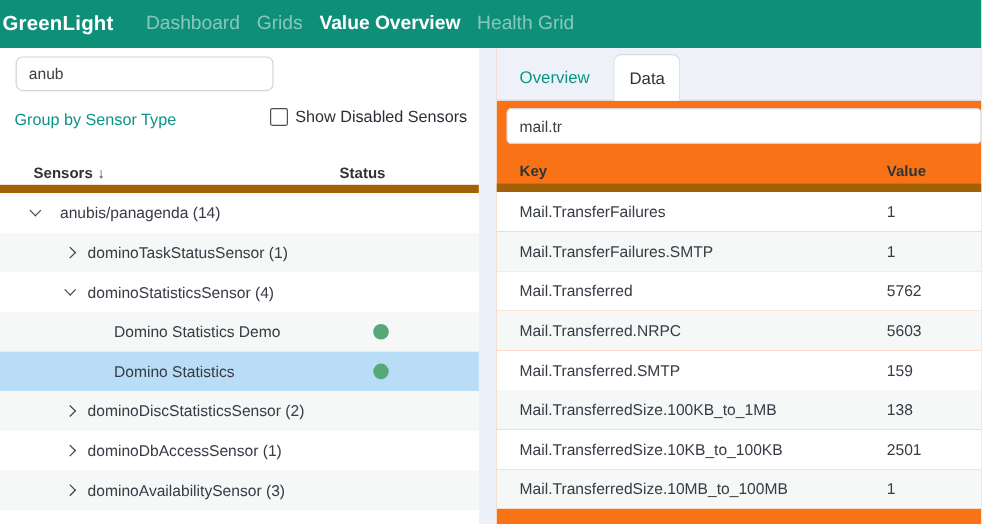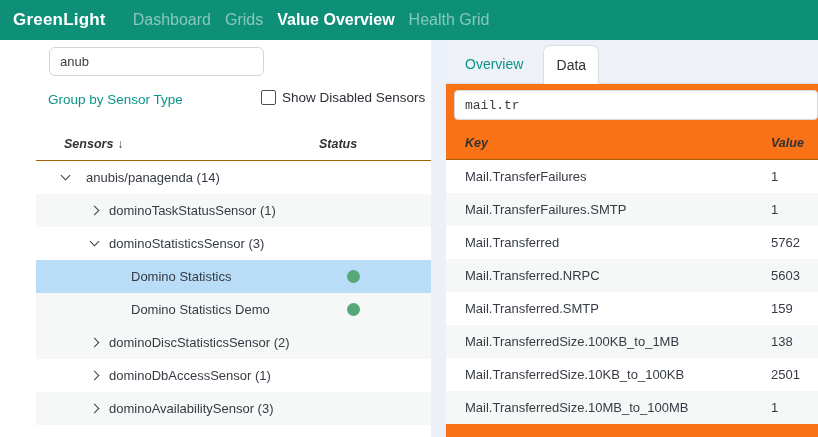--- a/index.html
+++ b/index.html
@@ -1,44 +1,44 @@
 <!DOCTYPE html>
 <html><head>
 <meta charset="utf-8">
 <style>
   * { margin:0; padding:0; box-sizing:border-box; }
   html,body { font-family:"Liberation Sans", sans-serif; }
   .app { position:relative; width:818px; height:437px; background:#ffffff; overflow:hidden;
          font-size:13px; color:#363b44; }
 
   
-  .topbar { height:40px; background:#0e8f77; display:flex; align-items:center; padding:0 13px; }
+  .topbar { height:40px; background:#0e8f77; display:flex; align-items:center; padding:0 2px; }
   .brand { color:#ffffff; font-size:17px; font-weight:bold; letter-spacing:.2px; }
   .nav { display:flex; margin-left:20px; }
   .nav-item { color:rgba(255,255,255,0.5); font-size:16px; padding:0 7px; cursor:pointer; white-space:nowrap; }
   .nav-item.active { color:#ffffff; font-weight:bold; }
 
   
-  .body { display:flex; height:397px;margin-left:36px; }
+  .body { display:flex; height:397px; }
   .left-panel { width:405px; background:#ffffff; position:relative; }
   .gutter { width:15px; background:#ebf0f9; }
   .right-panel { flex:1; background:#f97316; position:relative; }
 
   
   .search-box { display:block; margin:7px 0 0 13px; width:215px; height:29px;
     border:1px solid #d4d4d4; border-radius:6px; padding:0 10px; font-size:13px;
     color:#3c4043; outline:none; font-family:"Liberation Sans", sans-serif; }
   .controls { position:relative; height:52px; }
   .link { position:absolute; left:12px; top:16px; color:#0c9488; font-size:13.5px; cursor:pointer; }
   .checkbox { position:absolute; left:225px; top:14px; width:15px; height:15px;
     border:1.5px solid #4a4f55; border-radius:2px; background:#fff; cursor:pointer; }
   .checkbox-label { position:absolute; left:246px; top:14px; font-size:13.5px; color:#2b2f35; }
 
   
-  .thead { position:relative; height:33px; border-bottom:1px solid #a16207;font-style:italic; }
+  .thead { position:relative; height:33px; border-bottom:7px solid #a16207; }
   .thead .hcell { position:absolute; top:9px; font-size:12.5px; font-weight:bold; color:#2f3338; }
   .sort-arrow { font-size:12px; font-weight:normal; color:#3c4043; margin-left:4px; }
   .trow { position:relative; height:33px; background:#ffffff; cursor:pointer; }
   .trow.alt { background:#f6f7f7;text-align:center; }
   .trow.selected { background:#b9ddf7; }
   .tlabel { position:absolute; top:9px; font-size:13px; color:#363b44; white-space:nowrap; }
 
   
   .chev { position:absolute; top:13px; width:7px; height:7px;
     border-right:1.7px solid #3c4043; border-bottom:1.7px solid #3c4043; }
@@ -54,23 +54,23 @@
   
   .tabbar { position:relative; height:44px; background:#eef1f8; border-bottom:1px solid #d8dce3;
     display:flex; align-items:flex-end; }
   .tab { font-size:14px; cursor:pointer; }
   .tab.overview { color:#0c9488; margin-left:6px; padding:0 13px; height:38px;
     display:flex; align-items:center; }
   .tab.data { margin-left:7px; height:39px; width:56px; background:#ffffff;
     border:1px solid #d8dce3; border-bottom:none; border-radius:7px 7px 0 0;
     display:flex; align-items:center; justify-content:center;
     color:#2e3238; font-weight:500; margin-bottom:-1px; }
-  .kv-search { display:block; margin:6px 0 0 8px; width:364px; height:30px;
+  .kv-search { display:block; margin:6px 0 0 8px; width:396px; height:30px;
     border:1px solid #d8d8d8; border-radius:4px; padding:0 10px; font-size:13px;
-    color:#3c4043; outline:none; font-family:Liberation Mono, monospace; }
+    color:#3c4043; outline:none; font-family:Liberation Sans, sans-serif; }
   .kv-table { margin-top:7px; }
   .kv-table .hcell.key { left:19px; } .kv-table .hcell.value { left:325px; }
   .kv-key { left:19px; } .kv-value { left:325px; }
 </style>
 </head>
 <body>
 
 <div class="app">
 
   <div class="topbar">
@@ -100,28 +100,28 @@
           <div class="trow lvl0">
             <span class="chev expanded"></span>
             <span class="tlabel">anubis/panagenda (14)</span>
           </div>
           <div class="trow lvl1 alt">
             <span class="chev collapsed"></span>
             <span class="tlabel">dominoTaskStatusSensor (1)</span>
           </div>
           <div class="trow lvl1">
             <span class="chev expanded"></span>
-            <span class="tlabel">dominoStatisticsSensor (3)</span>
+            <span class="tlabel">dominoStatisticsSensor (4)</span>
+          </div>
+          <div class="trow lvl2 alt">
+            <span class="tlabel">Domino Statistics Demo</span>
+            <span class="dot"></span>
           </div>
           <div class="trow lvl2 selected">
             <span class="tlabel">Domino Statistics</span>
-            <span class="dot"></span>
-          </div>
-          <div class="trow lvl2 alt">
-            <span class="tlabel">Domino Statistics Demo</span>
             <span class="dot"></span>
           </div>
           <div class="trow lvl1 alt">
             <span class="chev collapsed"></span>
             <span class="tlabel">dominoDiscStatisticsSensor (2)</span>
           </div>
           <div class="trow lvl1">
             <span class="chev collapsed"></span>
             <span class="tlabel">dominoDbAccessSensor (1)</span>
           </div>

